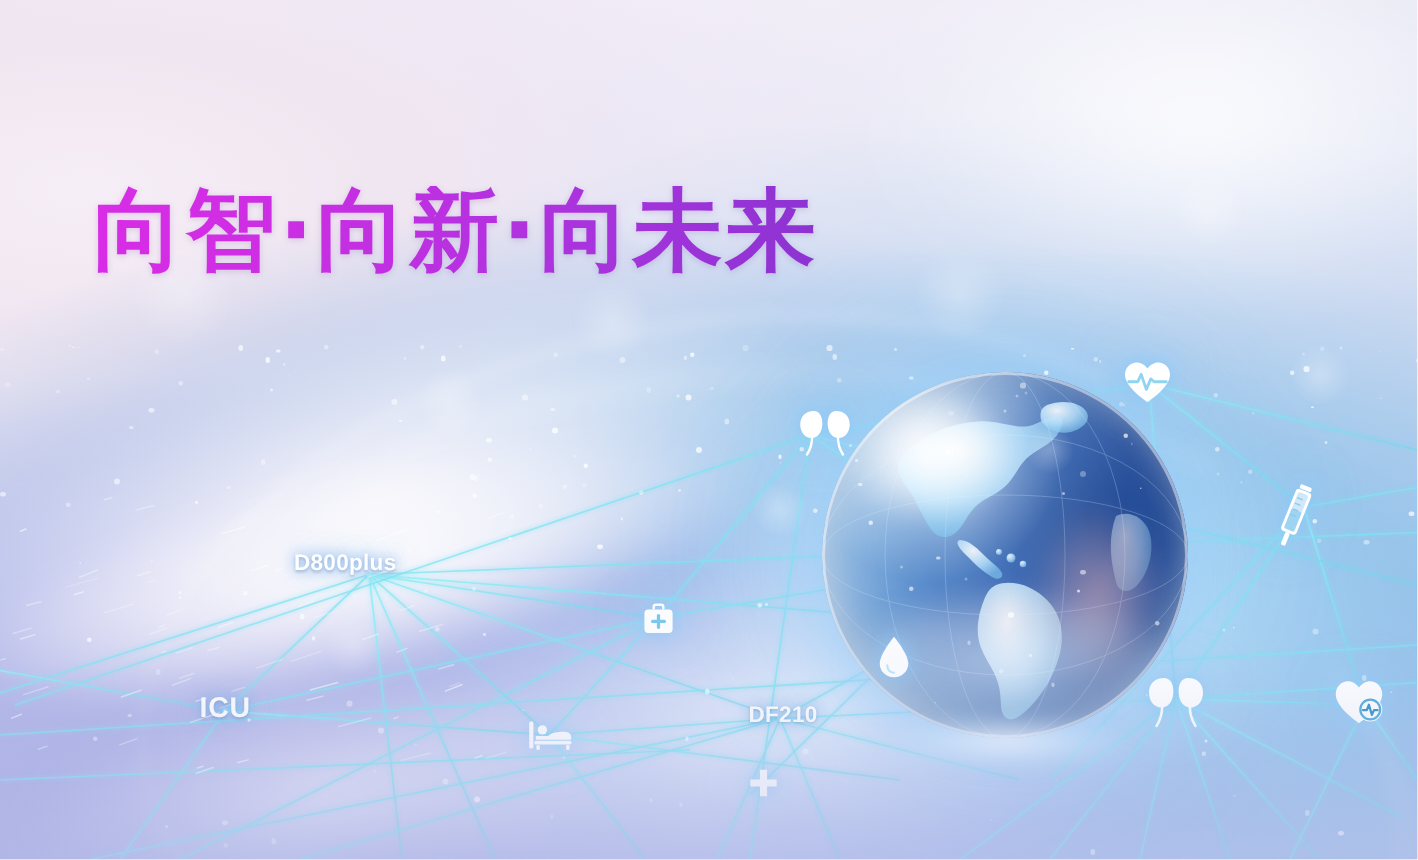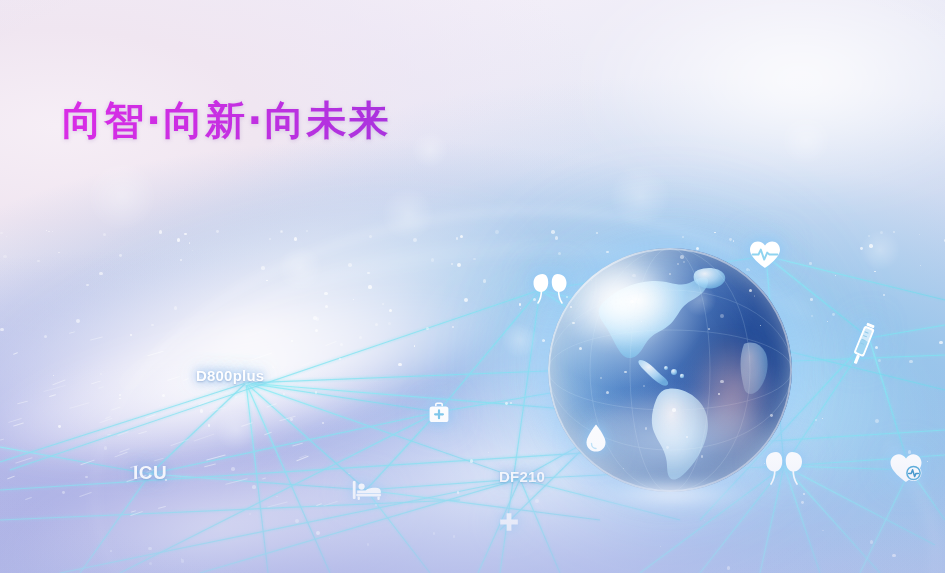--- a/index.html
+++ b/index.html
@@ -96,22 +96,22 @@
   #headline{position:absolute;left:62px;top:96px;width:840px;}
   .line-en{
     font-size:45px;font-weight:700;letter-spacing:0.5px;line-height:1.0;
     white-space:nowrap;
     background:linear-gradient(95deg,#d63bdf 0%,#c93ce0 14%,#a53ddd 34%,#8b3ed6 52%,#6b3fcb 70%,#4b37b8 86%,#36259f 100%);
     -webkit-background-clip:text;background-clip:text;color:transparent;
     -webkit-text-fill-color:transparent;
     filter:drop-shadow(0 1px 2px rgba(120,90,180,0.20));
   }
   .line-zh{
-    margin-top:4px;
-    font-size:40px;font-weight:700;letter-spacing:2px;line-height:1.0;
+    margin-top:28px;
+    font-size:60px;font-weight:700;letter-spacing:2px;line-height:1.0;
     white-space:nowrap;
     font-family:"DejaVu Sans","Liberation Sans",sans-serif;
     background:linear-gradient(95deg,#d92ce6 0%,#cb2ee3 16%,#ab33de 38%,#8c33d2 58%,#7431c2 76%,#6b2fb6 100%);
     -webkit-background-clip:text;background-clip:text;color:transparent;
     -webkit-text-fill-color:transparent;
     filter:drop-shadow(0 1px 2px rgba(120,70,170,0.22));
   }
 
   
   .node-label{

